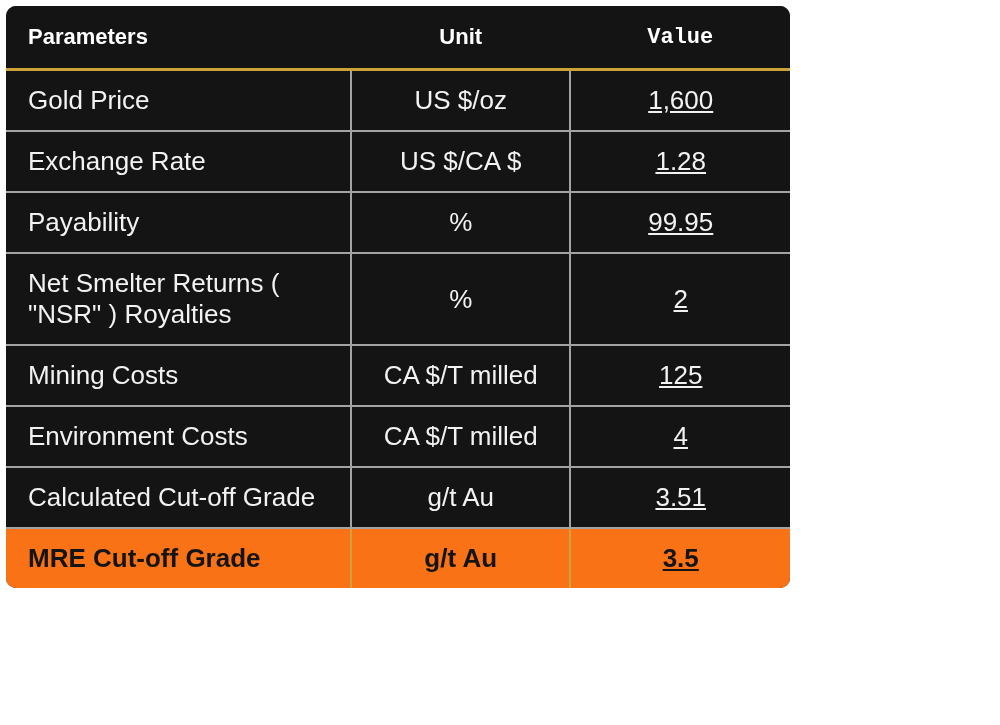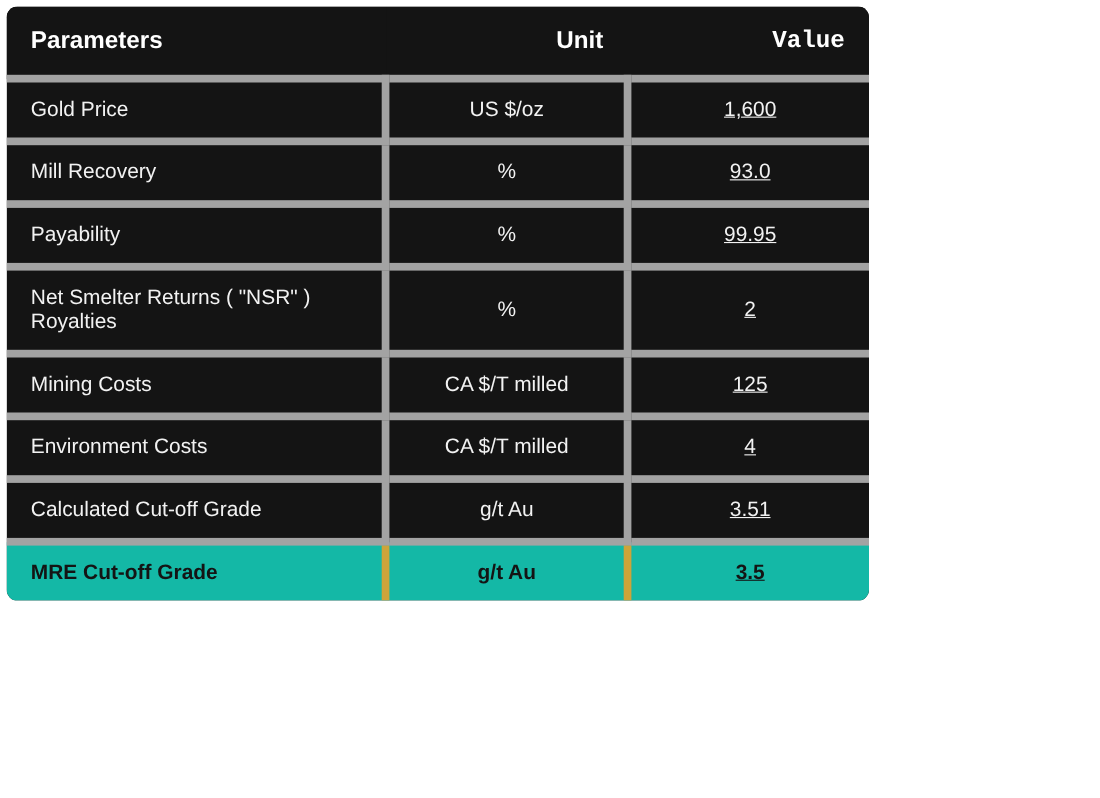--- a/index.html
+++ b/index.html
@@ -24,56 +24,56 @@
       color: #ffffff;
     }
     thead tr {
       background: #141414;
     }
     thead th {
       font-weight: 700;
       font-size: 22px;
       padding: 18px 22px;
       border-bottom: 3px solid #cda43a;
-      text-align: right;
+      text-align: center;
     }
     thead th:first-child {
       text-align: left;
       width: 44%;
     }
     thead th:nth-child(2) {
       width: 28%;
     }
     thead th:nth-child(3) {
       width: 28%;
       font-family: Liberation Mono, monospace;
     }
 
     tbody td {
-      font-size: 19px;
+      font-size: 26px;
       font-weight: 400;
       padding: 14px 22px;
-      border: 7px solid #a3a3a3;
+      border: 2px solid #a3a3a3;
       text-align: center;
       color: #f2f2f2;
     }
     tbody td:first-child {
       text-align: left;
       border-left: none;
     }
     tbody td:last-child {
       border-right: none;
       text-decoration: underline;
     }
     tbody tr:last-child td {
       border-bottom: none;
     }
 
     tbody tr.highlight td {
-      background: #14b8a6;
+      background: #f97316;
       color: #141414;
       font-weight: 700;
       border-color: #cda43a;
     }
     tbody tr.highlight td:first-child {
       font-weight: 700;
     }
 
     
     table, thead th { border-left: none; border-right: none; }
@@ -90,23 +90,23 @@
         <th>Value</th>
       </tr>
     </thead>
     <tbody>
         <tr>
           <td>Gold Price</td>
           <td>US $/oz</td>
           <td>1,600</td>
         </tr>
         <tr>
-          <td>Mill Recovery</td>
-          <td>%</td>
-          <td>93.0</td>
+          <td>Exchange Rate</td>
+          <td>US $/CA $</td>
+          <td>1.28</td>
         </tr>
         <tr>
           <td>Payability</td>
           <td>%</td>
           <td>99.95</td>
         </tr>
         <tr>
           <td>Net Smelter Returns ( "NSR" ) Royalties</td>
           <td>%</td>
           <td>2</td>

